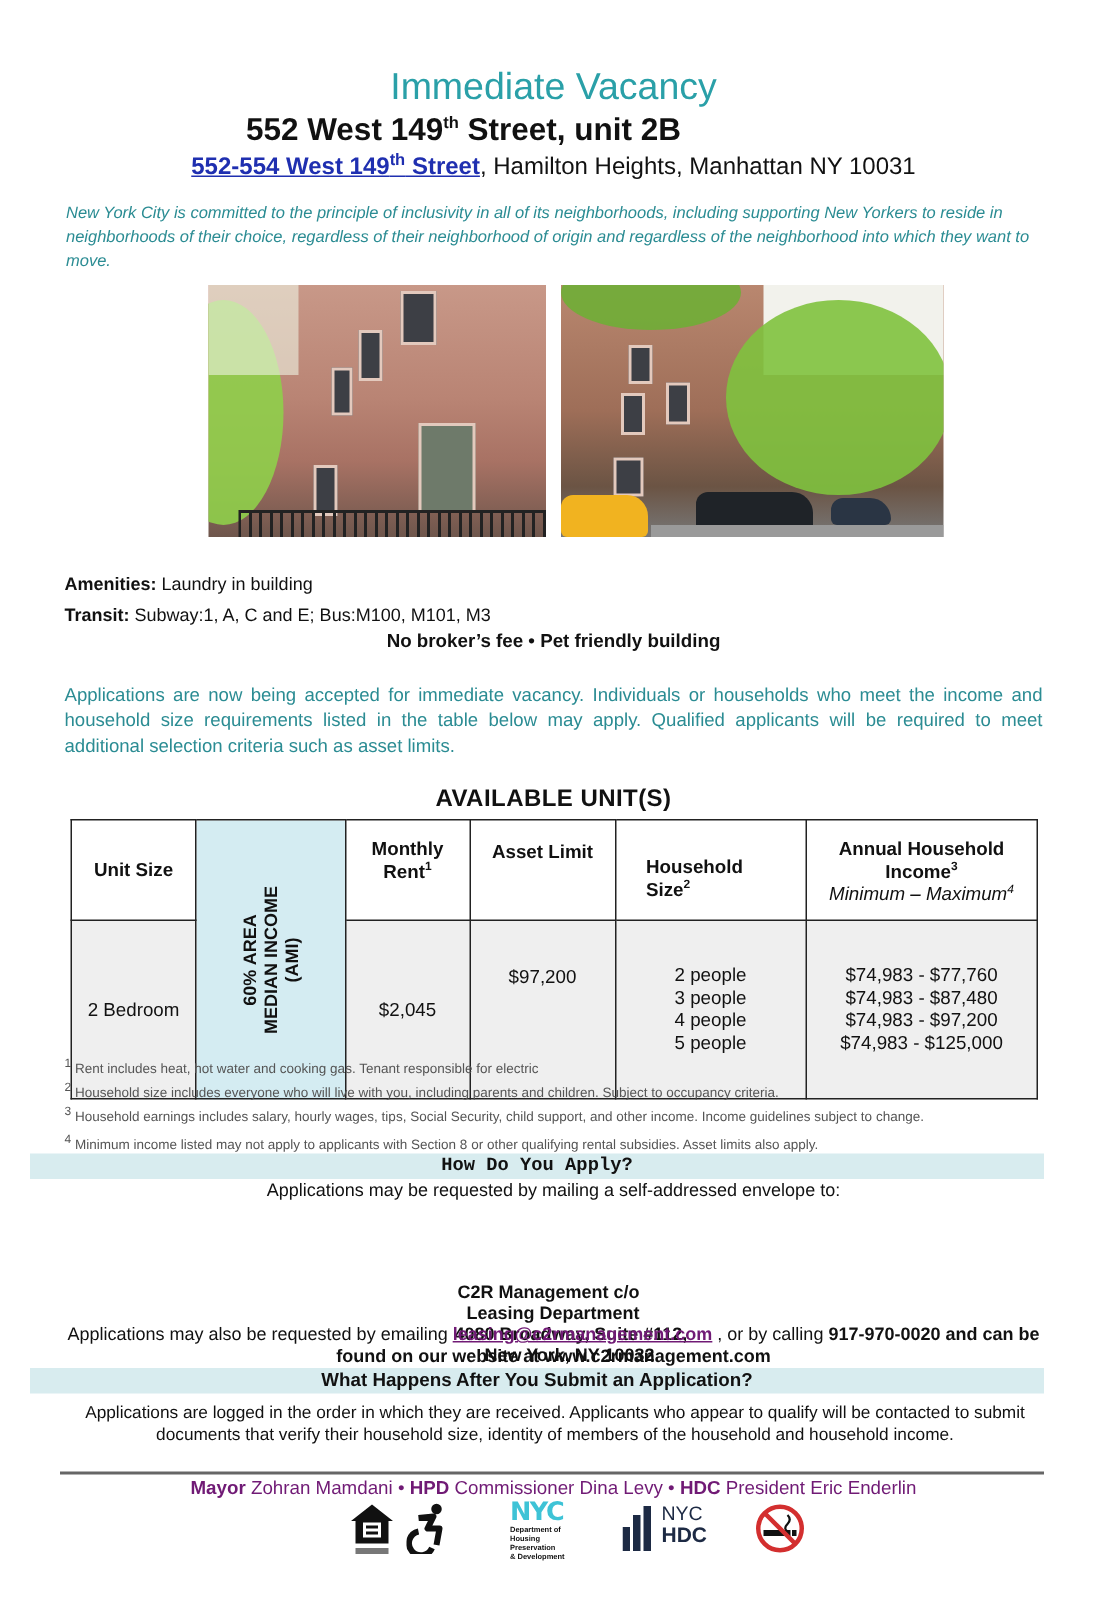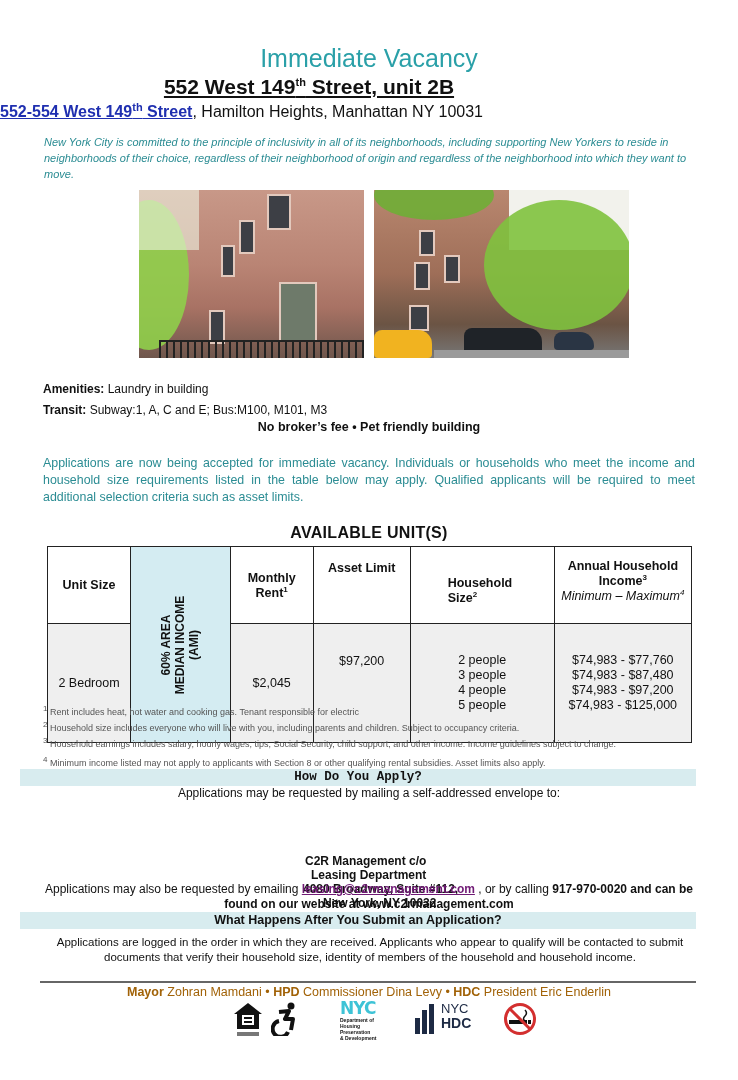--- a/index.html
+++ b/index.html
@@ -1,20 +1,20 @@
 <!DOCTYPE html>
 <html><head>
 <meta charset="utf-8">
 <style>
   html,body{margin:0;padding:0;background:#fff;}
   body{width:738px;height:1080px;position:relative;overflow:hidden;font-family:"Liberation Sans",sans-serif;color:#111;}
   .title{position:absolute;top:44px;left:0;width:738px;text-align:center;font-size:25px;color:#2aa0a8;font-weight:normal;line-height:28px;}
-  .address{position:absolute;top:74px;left:0;width:618px;text-align:center;font-size:21px;font-weight:bold;line-height:26px;text-decoration:underline;}
+  .address{position:absolute;top:74px;left:0;width:618px;text-align:center;font-size:21px;font-weight:bold;line-height:26px;}
   .address sup,.subaddr sup{font-size:11px;vertical-align:super;line-height:0;}
-  .subaddr{position:absolute;top:102px;left:0;width:738px;font-size:16px;line-height:20px;}
+  .subaddr{position:absolute;top:102px;left:0;width:738px;text-align:center;font-size:16px;line-height:20px;}
   .subaddr a{color:#1f2fb0;text-decoration:underline;font-weight:bold;}
   .inclusivity{position:absolute;top:134px;left:44px;width:650px;font-size:11px;font-style:italic;color:#2b8c93;line-height:16px;}
   .photo{position:absolute;top:190px;height:168px;overflow:hidden;}
   .photo1{left:139px;width:225px;background:linear-gradient(180deg,#c89888 0%,#b98474 45%,#a87264 70%,#6e564c 100%);}
   .photo2{left:374px;width:255px;background:linear-gradient(180deg,#b9876f 0%,#9e6e58 50%,#6b5444 80%,#777 100%);}
   .tree{position:absolute;border-radius:50%;background:#7cc13c;opacity:.9;}
   .win{position:absolute;background:#3d3f45;border:2px solid #e3c9bd;}
   .car{position:absolute;border-radius:8px 14px 4px 4px;}
   .info{position:absolute;left:43px;font-size:12px;line-height:16px;}
   .info b{font-weight:bold;margin-top:29px;}
@@ -31,21 +31,21 @@
   .sub-italic{font-weight:normal;font-style:italic;display:block;}
   sup.fn{font-size:8px;}
   .footnotes{position:absolute;top:703px;left:43px;width:652px;font-size:9px;color:#555;line-height:11px;}
   .footnotes div{margin-bottom:1px;}
   .band{position:absolute;left:20px;width:676px;background:#d8ecef;text-align:center;font-size:12.5px;font-weight:bold;line-height:17px;}
   .body-text{position:absolute;left:20px;width:700px;text-align:center;font-size:12px;line-height:15px;}
   .mail{position:absolute;top:854px;left:0;width:738px;font-size:12px;font-weight:bold;line-height:14px;}
   .mail div{position:relative;}
   .email-link{color:#701a75;text-decoration:underline;font-weight:bold;}
   .rule{position:absolute;top:981px;left:40px;width:656px;height:2px;background:#666;}
-  .officials{position:absolute;top:985px;left:0;width:738px;text-align:center;font-size:12.5px;color:#a16207;}
+  .officials{position:absolute;top:985px;left:0;width:738px;text-align:center;font-size:12.5px;color:#701a75;}
   .officials b{font-weight:bold;}
   .logos{position:absolute;top:1000px;left:0;width:738px;height:40px;margin-left:17px;}
   .logo{position:absolute;top:0;}
 </style>
 </head>
 <body>
 
 <div class="title">Immediate Vacancy</div>
 <div class="address"><span>552 West 149</span><sup>th</sup><span> Street, unit 2B</span></div>
 <div class="subaddr"><a><span>552-554 West 149</span><sup>th</sup><span> Street</span></a><span>, Hamilton Heights, Manhattan NY 10031</span></div>
@@ -86,26 +86,26 @@
   <tbody>
       <tr>
     <th style="width:82px;">Unit Size</th>
     <th class="ami" rowspan="2">
       <div class="ami-text">
         <div>60% AREA</div>
         <div>MEDIAN INCOME</div>
         <div>(AMI)</div>
       </div>
     </th>
-    <th style="width:82px;vertical-align:top;padding-top:24px;">
+    <th style="width:82px;vertical-align:top;padding-top:12px;">
           <div>Monthly</div>
           <div><span>Rent</span><sup class="fn">1</sup></div>
         </th>
     <th style="width:96px;vertical-align:top;padding-top:14px;">Asset Limit</th>
-    <th style="width:106px;text-align:left;padding-left:37px;padding-top:12px;">
+    <th style="width:106px;text-align:left;padding-left:20px;padding-top:12px;">
           <div>Household</div>
           <div><span>Size</span><sup class="fn">2</sup></div>
         </th>
     <th style="vertical-align:top;padding-top:12px;">
           <div><span>Annual Household Income</span><sup class="fn">3</sup></div>
           <span class="sub-italic"><span>Minimum – Maximum</span><sup class="fn">4</sup></span>
         </th>
   </tr>
   <tr>
     <td>2 Bedroom</td>

